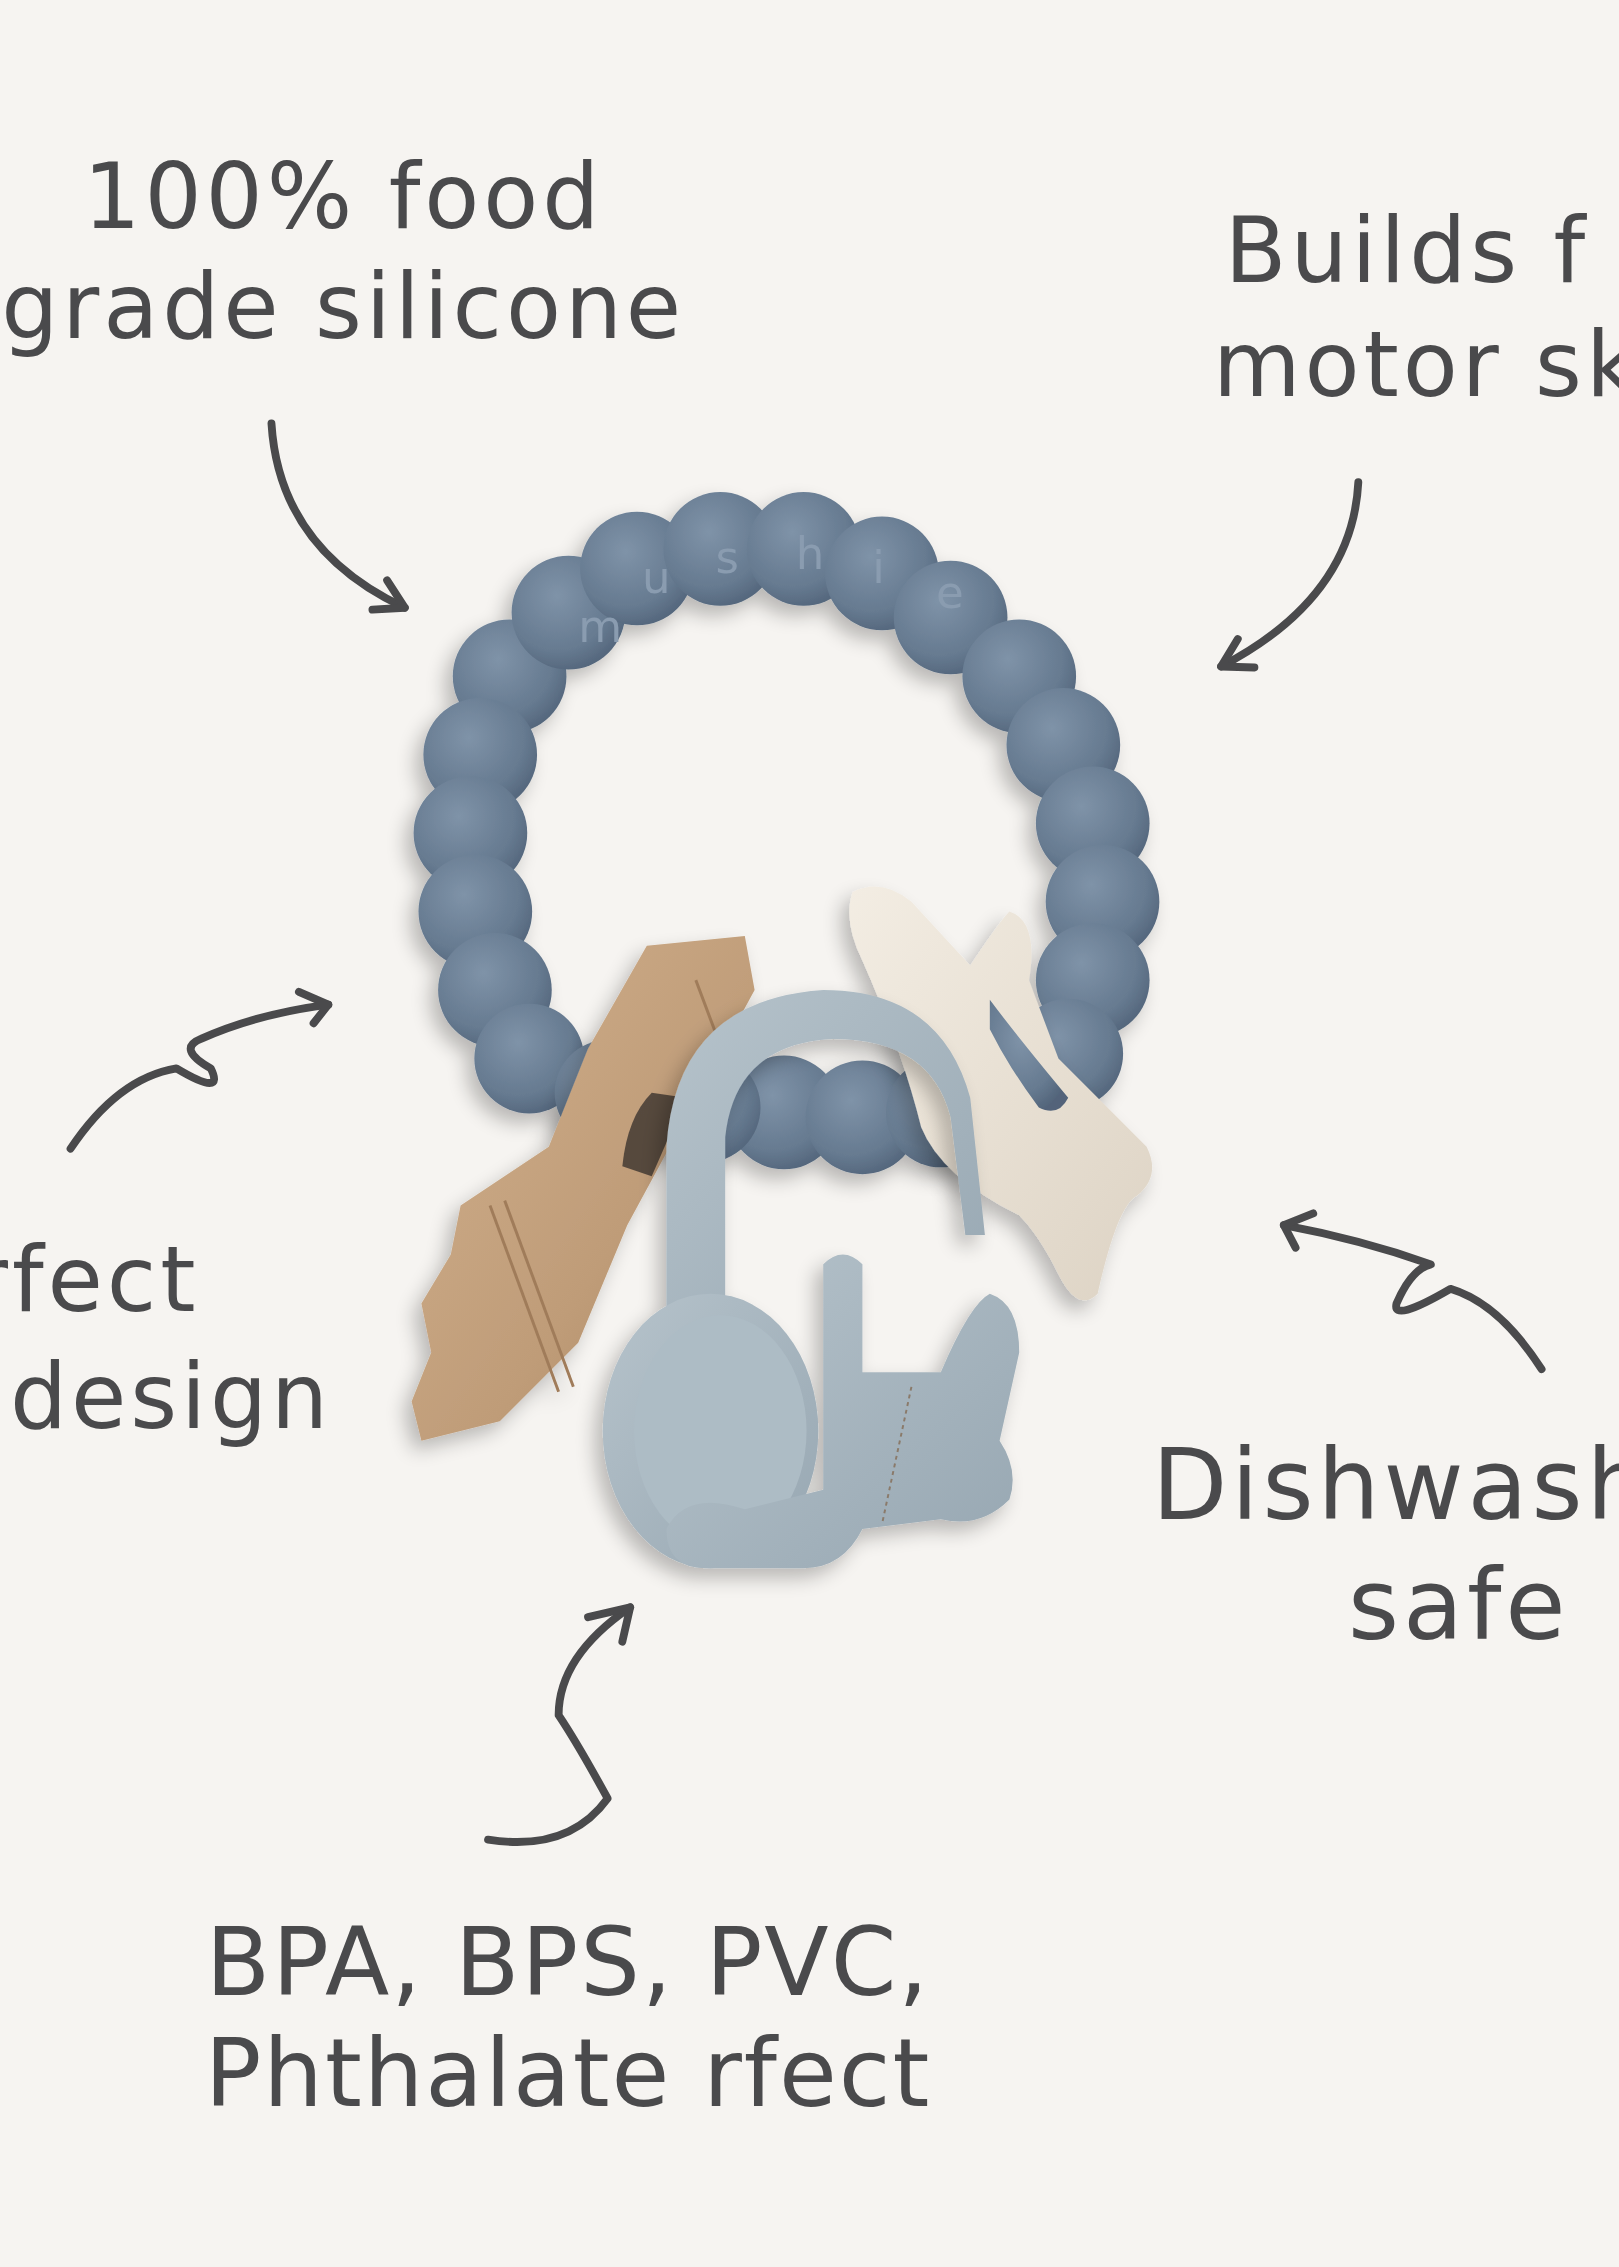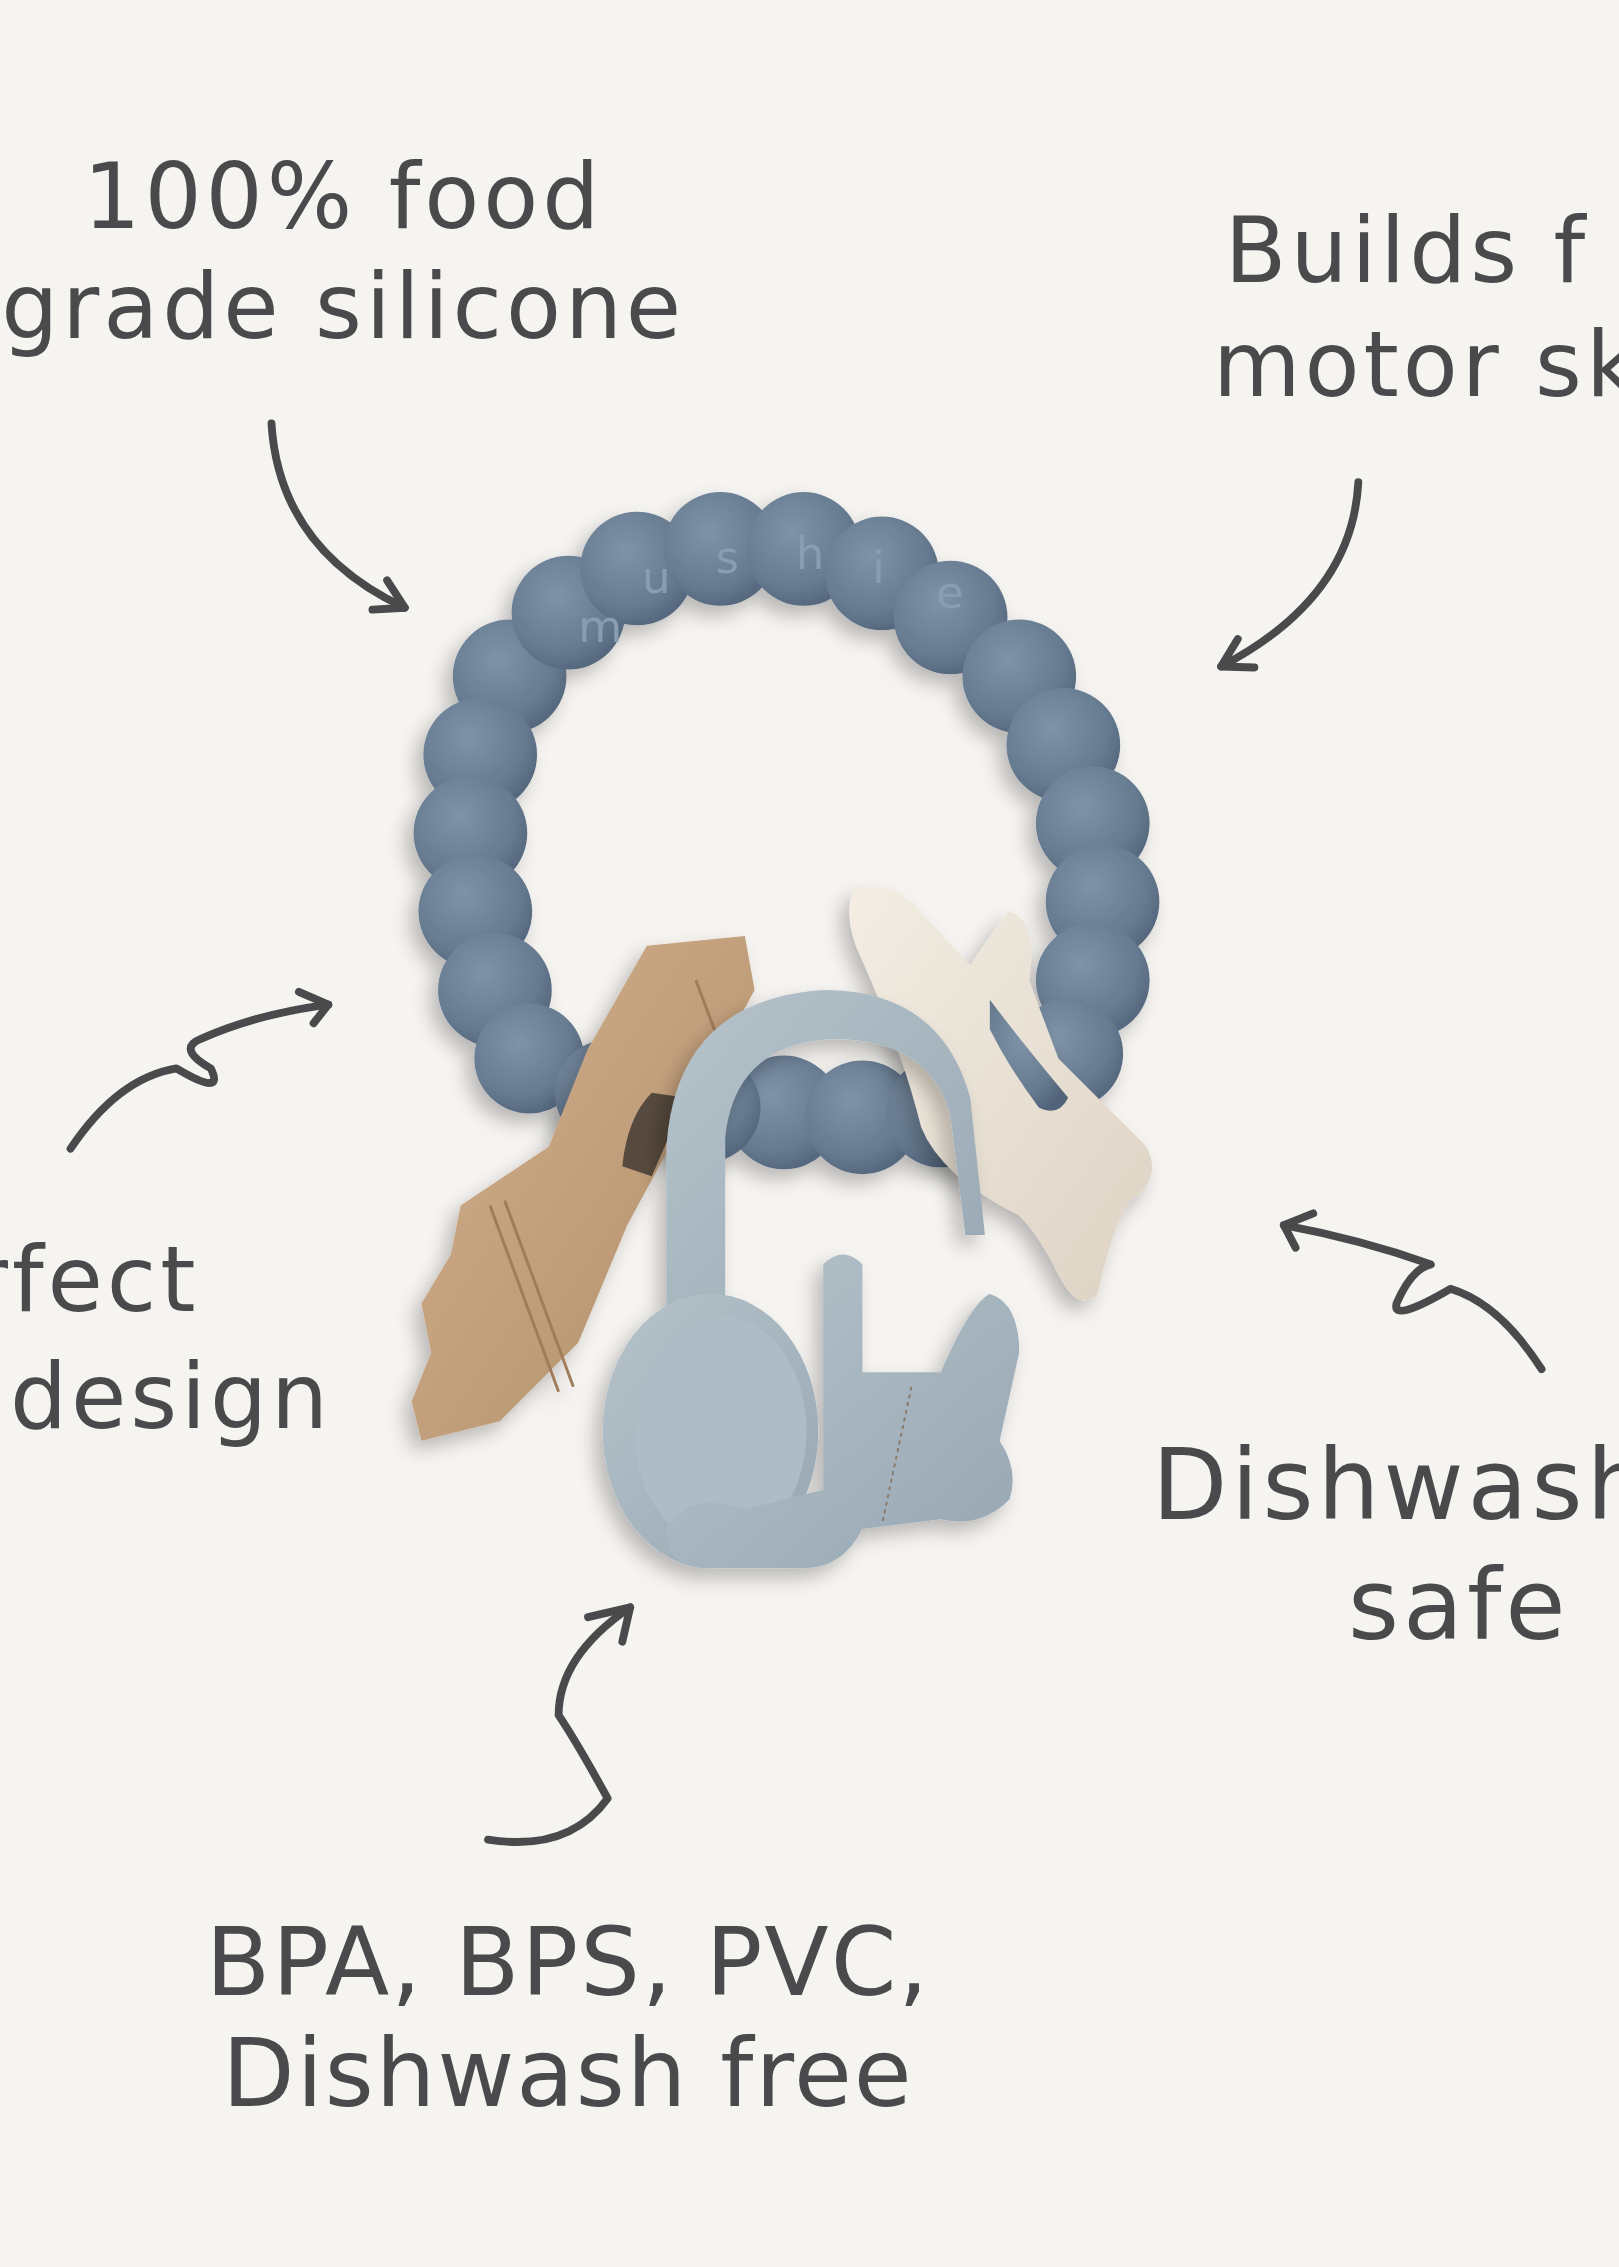--- a/index.html
+++ b/index.html
@@ -159,17 +159,17 @@
     <span class="line" style="padding-left:39px;">design</span>
   </div>
 
   <div class="callout" style="left:1152px; top:1436px; font-size:98px; text-align:left;">
     <span class="line" style="margin-bottom:21.6px;">Dishwash</span>
     <span class="line" style="padding-left:196px;">safe</span>
   </div>
 
   <div class="callout" style="left:176px; top:1916px; width:784px; font-size:94px; letter-spacing:2px;">
     <span class="line" style="margin-bottom:17px;">BPA, BPS, PVC,</span>
-    <span class="line">Dishwash free</span>
+    <span class="line">Phthalate rfect</span>
   </div>
 
 </div>
 
 
 </body></html>

